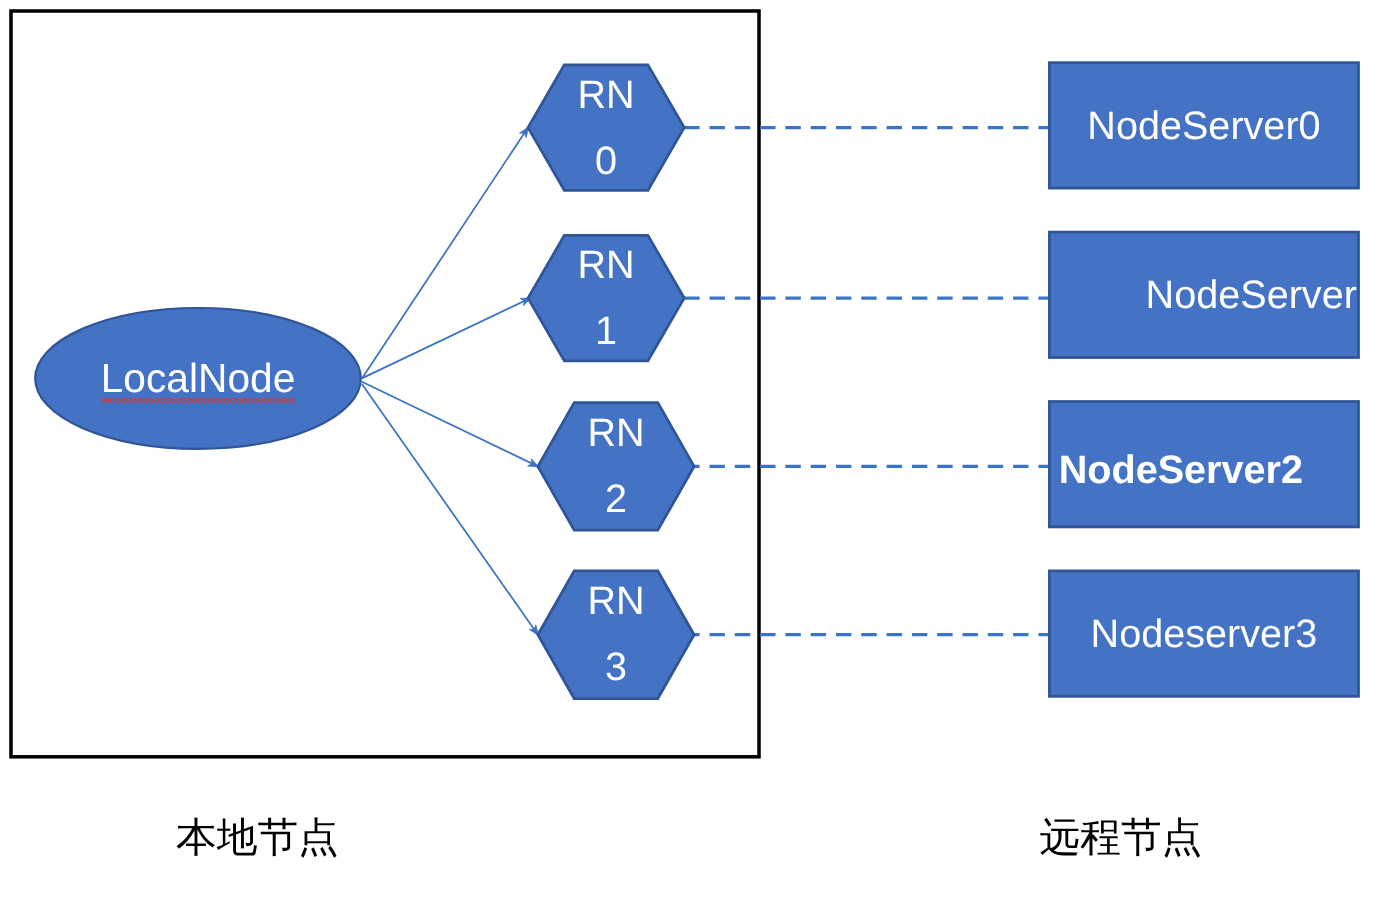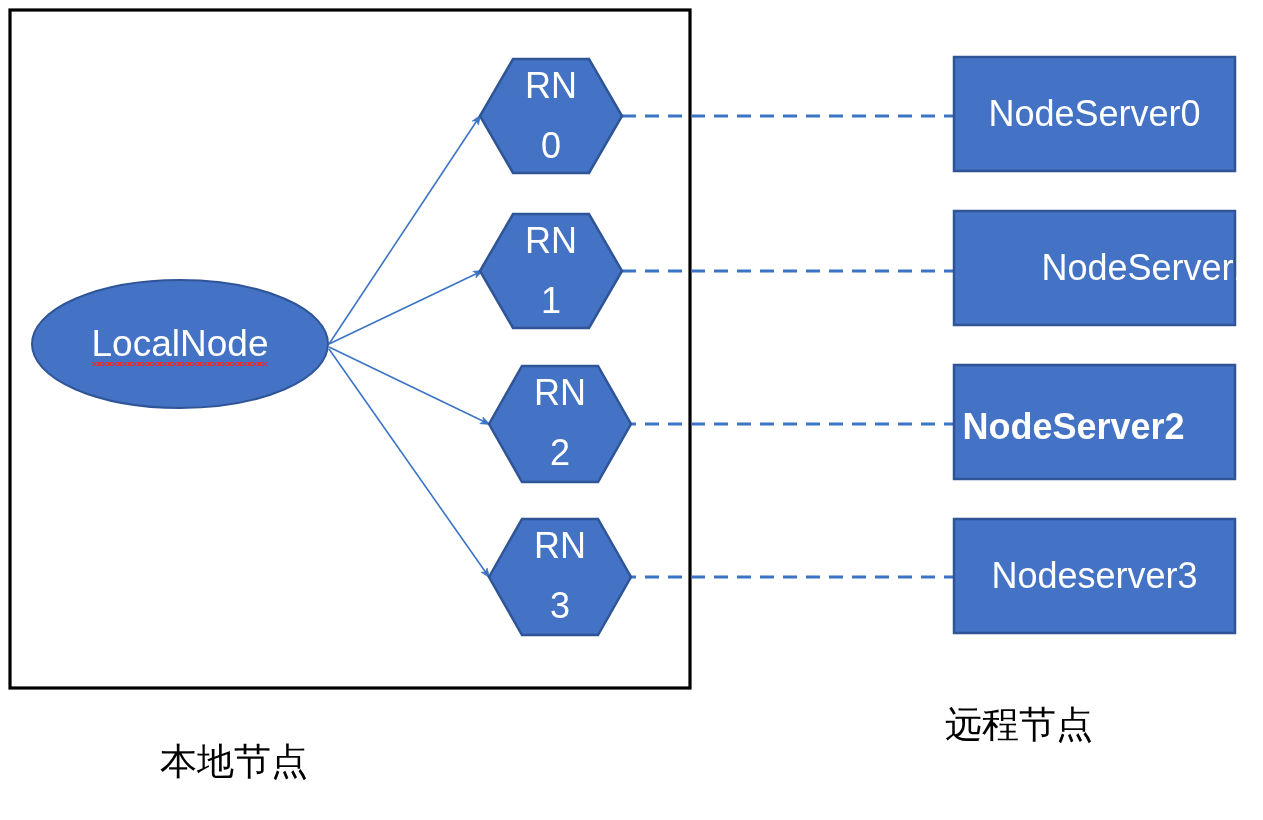--- a/index.html
+++ b/index.html
@@ -138,15 +138,15 @@
     <span>NodeServer1</span>
   </div>
   <div class="shape-label rect-label" style="left:954px; top:370px; width:239px; height:114px;font-weight:bold;">
     <span>NodeServer2</span>
   </div>
   <div class="shape-label rect-label" style="left:954px; top:519px; width:281px; height:114px;text-align:center;">
     <span>Nodeserver3</span>
   </div>
 
   <div class="group-caption" style="left:160px; top:737px; width:300px;">本地节点</div>
-  <div class="group-caption" style="left:945px; top:700px; width:300px;">远程节点</div>
+  <div class="group-caption" style="left:945px; top:737px; width:300px;">远程节点</div>
 
 </div>
 
 </body></html>

